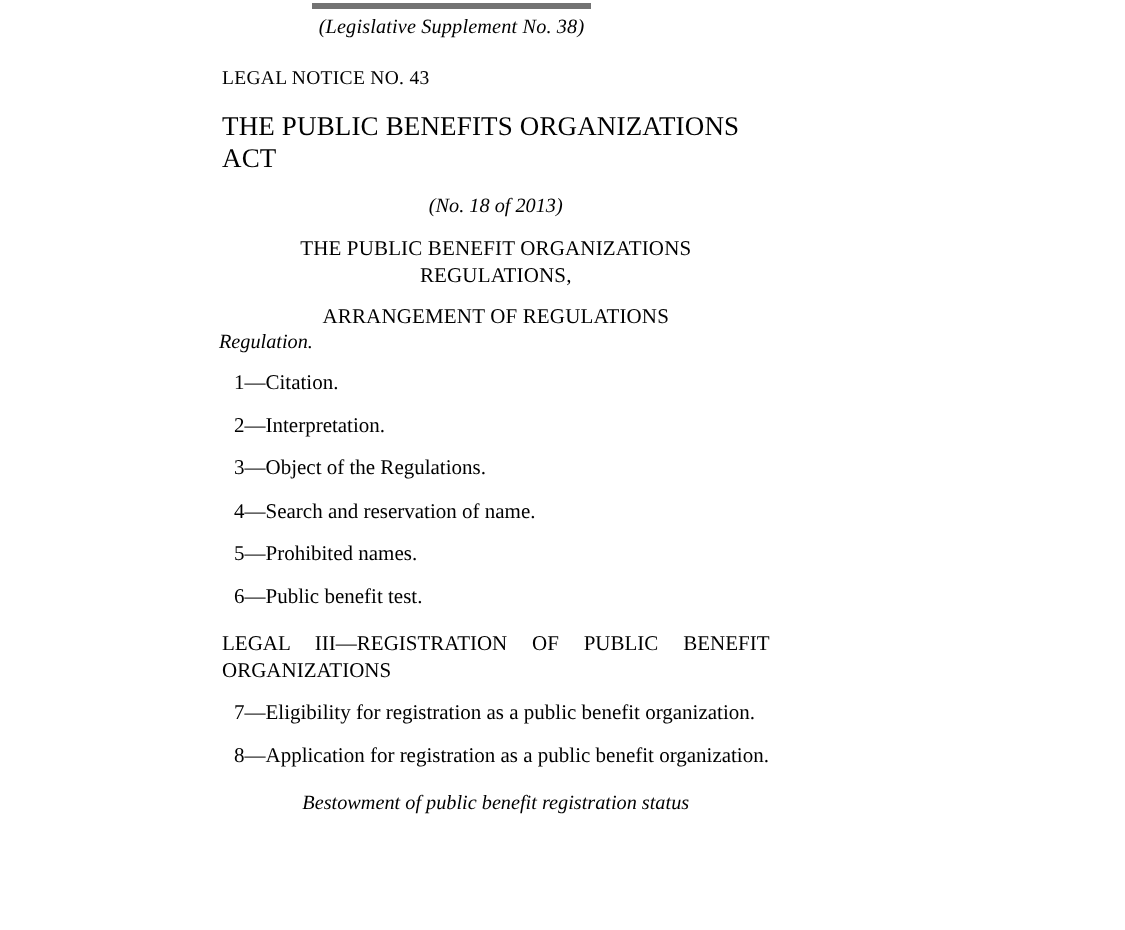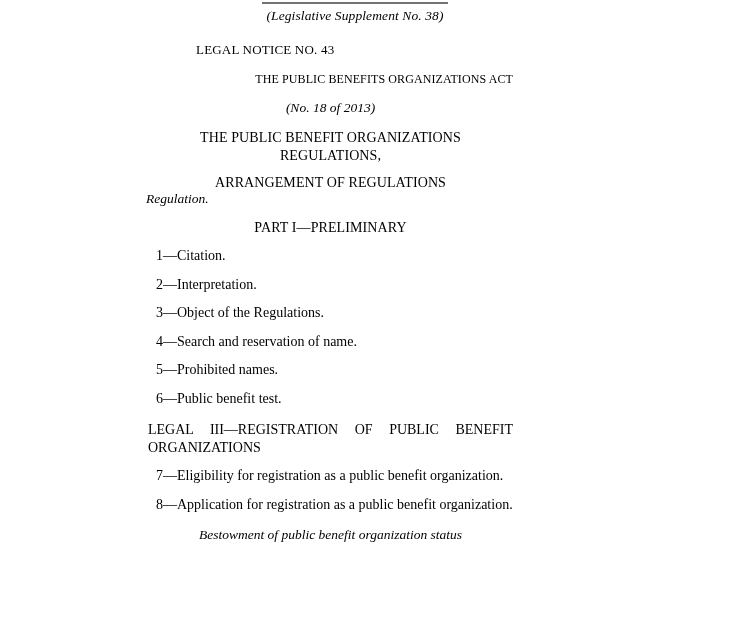--- a/index.html
+++ b/index.html
@@ -27,35 +27,34 @@
     left: 148px;
     top: 0;
     width: 365px;
   }
   .supplement {
     text-align: center;
     font-style: italic;
     font-size: 13.5px;
     margin-top: 2px;
     letter-spacing: 0.1px;
-    border-top: 2px solid #737373;
+    border-top: 4px solid #737373;
     padding-top: 4px;
     width: 186px;
-    margin-left: 114px;
+    margin-left: 60px;
   }
   .legal-notice {
     font-size: 13px;
     margin-top: 18px;
     font-variant: small-caps;
     letter-spacing: 0.2px;
-    margin-left: 48px;
   }
   .act-title {
-    text-align: right;
-    font-size: 12px;
+    text-align: left;
+    font-size: 18px;
     margin-top: 14px;
     letter-spacing: 0.1px;
   }
   .act-no {
     text-align: center;
     font-style: italic;
     font-size: 13.5px;
     margin-top: 13px;
   }
   .regs-title {
@@ -122,35 +121,34 @@
     <div class="act-no">(No. 18 of 2013)</div>
 
     <div class="regs-title">
       <div>THE PUBLIC BENEFIT ORGANIZATIONS REGULATIONS,</div>
     </div>
 
     <div class="arrangement">ARRANGEMENT OF REGULATIONS</div>
 
     <div class="regulation-label">Regulation.</div>
 
-    <div class="part-center">PART I—PRELIMINARY</div>
 
     <div class="item">1—Citation.</div>
     <div class="item">2—Interpretation.</div>
     <div class="item">3—Object of the Regulations.</div>
 
 
     <div class="item">4—Search and reservation of name.</div>
     <div class="item">5—Prohibited names.</div>
     <div class="item">6—Public benefit test.</div>
 
     <div class="part-just">
       <div>LEGAL III—REGISTRATION OF PUBLIC BENEFIT</div>
       <div class="l2">ORGANIZATIONS</div>
     </div>
 
     <div class="item">7—Eligibility for registration as a public benefit organization.</div>
     <div class="item">8—Application for registration as a public benefit organization.</div>
 
-    <div class="subhead">Bestowment of public benefit organization status</div>
+    <div class="subhead">Bestowment of public benefit registration status</div>
 
   </div>
 </div>
 
 </body></html>

